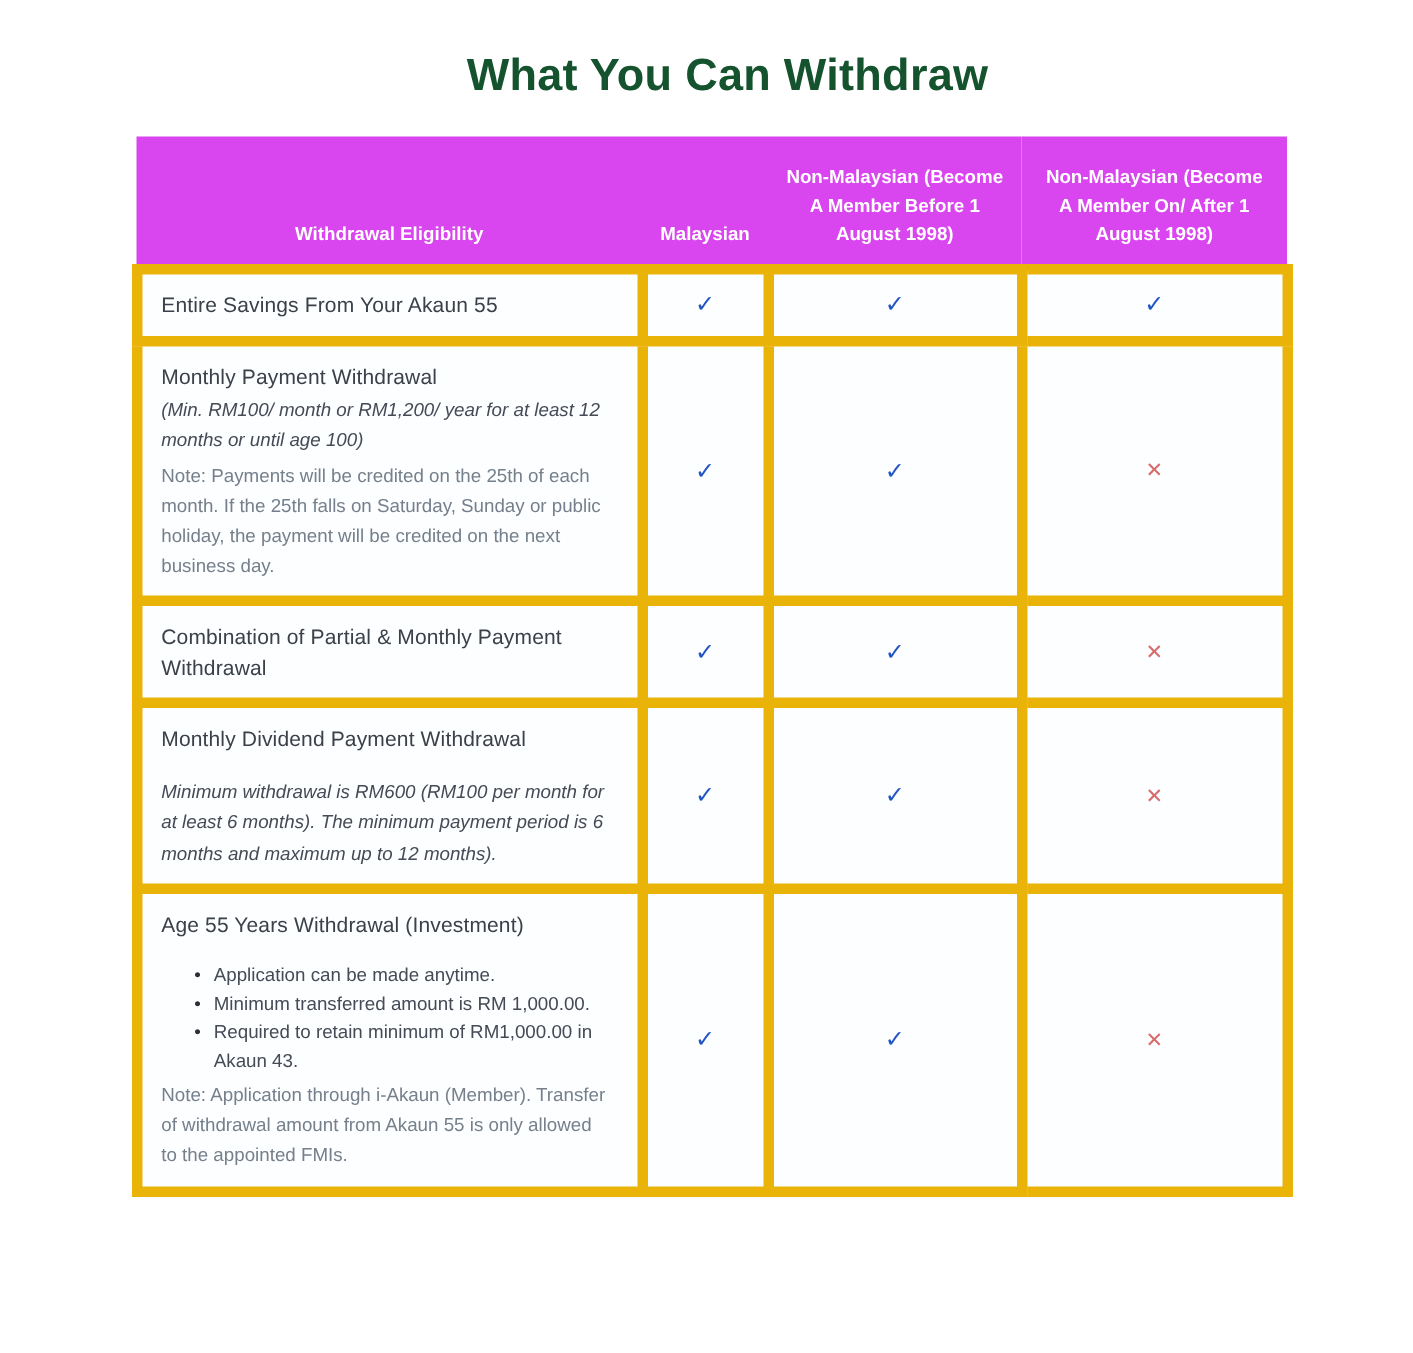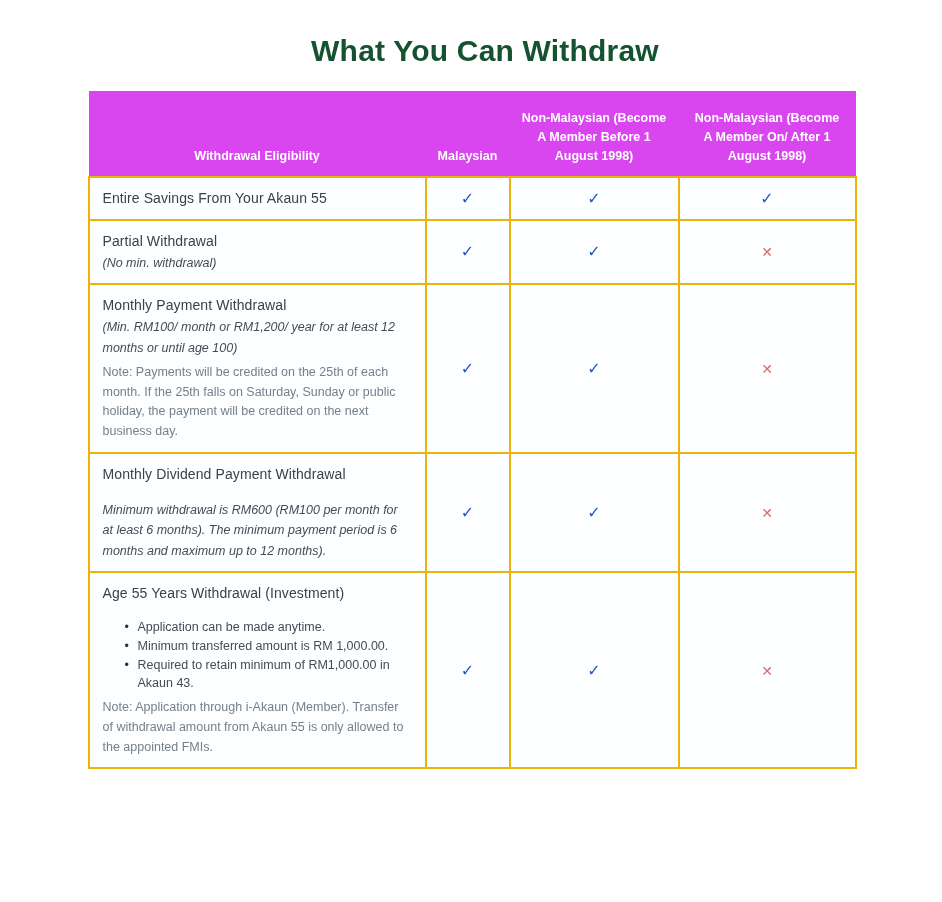--- a/index.html
+++ b/index.html
@@ -41,21 +41,21 @@
     vertical-align: bottom;
     text-align: center;
     padding: 18px 12px 11px 12px;
     line-height: 1.5;
     border: 0;
     height: 77px;
   }
   thead th .hwrap { display: inline-block; max-width: 160px; }
 
   tbody td {
-    border: 2px solid #eab308;
+    border: 7px solid #eab308;
     background: #fdfeff;
     vertical-align: middle;
   }
   td.cell-label {
     text-align: left;
     padding: 10px 18px 10px 13px;
   }
   td.cell-mark {
     text-align: center;
     font-size: 15px;
@@ -133,34 +133,33 @@
     </thead>
     <tbody>
       <tr class="r1">
         <td class="cell-label">
           <div class="row-title">Entire Savings From Your Akaun 55</div>
         </td>
         <td class="cell-mark"><span class="mark check">✓</span></td>
         <td class="cell-mark"><span class="mark check">✓</span></td>
         <td class="cell-mark"><span class="mark check">✓</span></td>
       </tr>
-      <tr class="r2">
+      <tr class="r3">
         <td class="cell-label">
-          <div class="row-title">Partial Withdrawal</div>
-          <div class="row-subtitle">(No min. withdrawal)</div>
+          <div class="row-title">Monthly Payment Withdrawal</div>
+          <div class="row-subtitle">(Min. RM100/ month or RM1,200/ year for at least 12 months or until age 100)</div>
+          <div class="row-note">Note: Payments will be credited on the 25th of each month. If the 25th falls on Saturday, Sunday or public holiday, the payment will be credited on the next business day.</div>
         </td>
         <td class="cell-mark"><span class="mark check">✓</span></td>
         <td class="cell-mark"><span class="mark check">✓</span></td>
         <td class="cell-mark"><span class="mark cross">✕</span></td>
       </tr>
-      <tr class="r3">
+      <tr class="r4">
         <td class="cell-label">
-          <div class="row-title">Monthly Payment Withdrawal</div>
-          <div class="row-subtitle">(Min. RM100/ month or RM1,200/ year for at least 12 months or until age 100)</div>
-          <div class="row-note">Note: Payments will be credited on the 25th of each month. If the 25th falls on Saturday, Sunday or public holiday, the payment will be credited on the next business day.</div>
+          <div class="row-title">Combination of Partial &amp; Monthly Payment Withdrawal</div>
         </td>
         <td class="cell-mark"><span class="mark check">✓</span></td>
         <td class="cell-mark"><span class="mark check">✓</span></td>
         <td class="cell-mark"><span class="mark cross">✕</span></td>
       </tr>
       <tr class="r6">
         <td class="cell-label">
           <div class="row-title">Monthly Dividend Payment Withdrawal</div>
           <div class="row-subtitle" style="margin-top:16px;">Minimum withdrawal is RM600 (RM100 per month for at least 6 months). The minimum payment period is 6 months and maximum up to 12 months).</div>
         </td>

